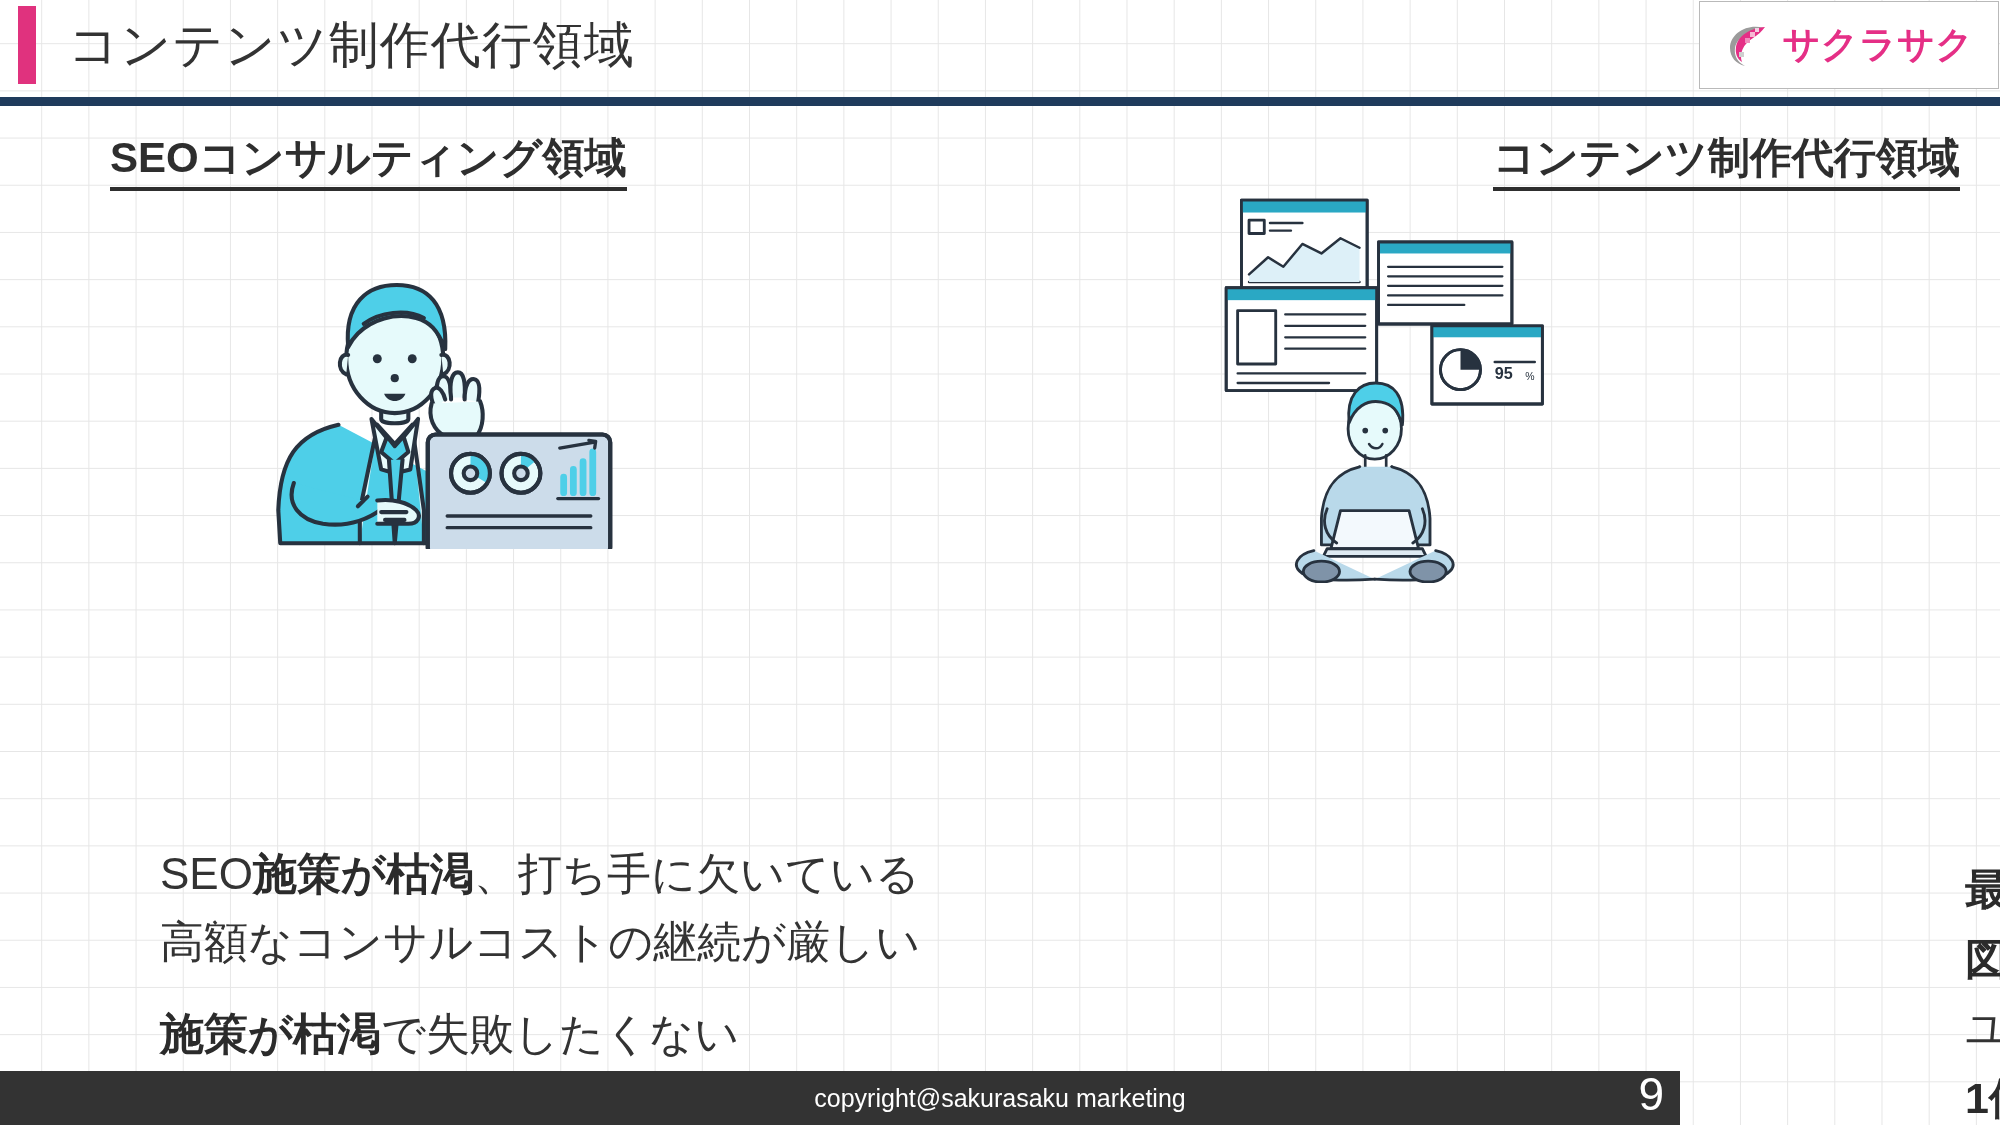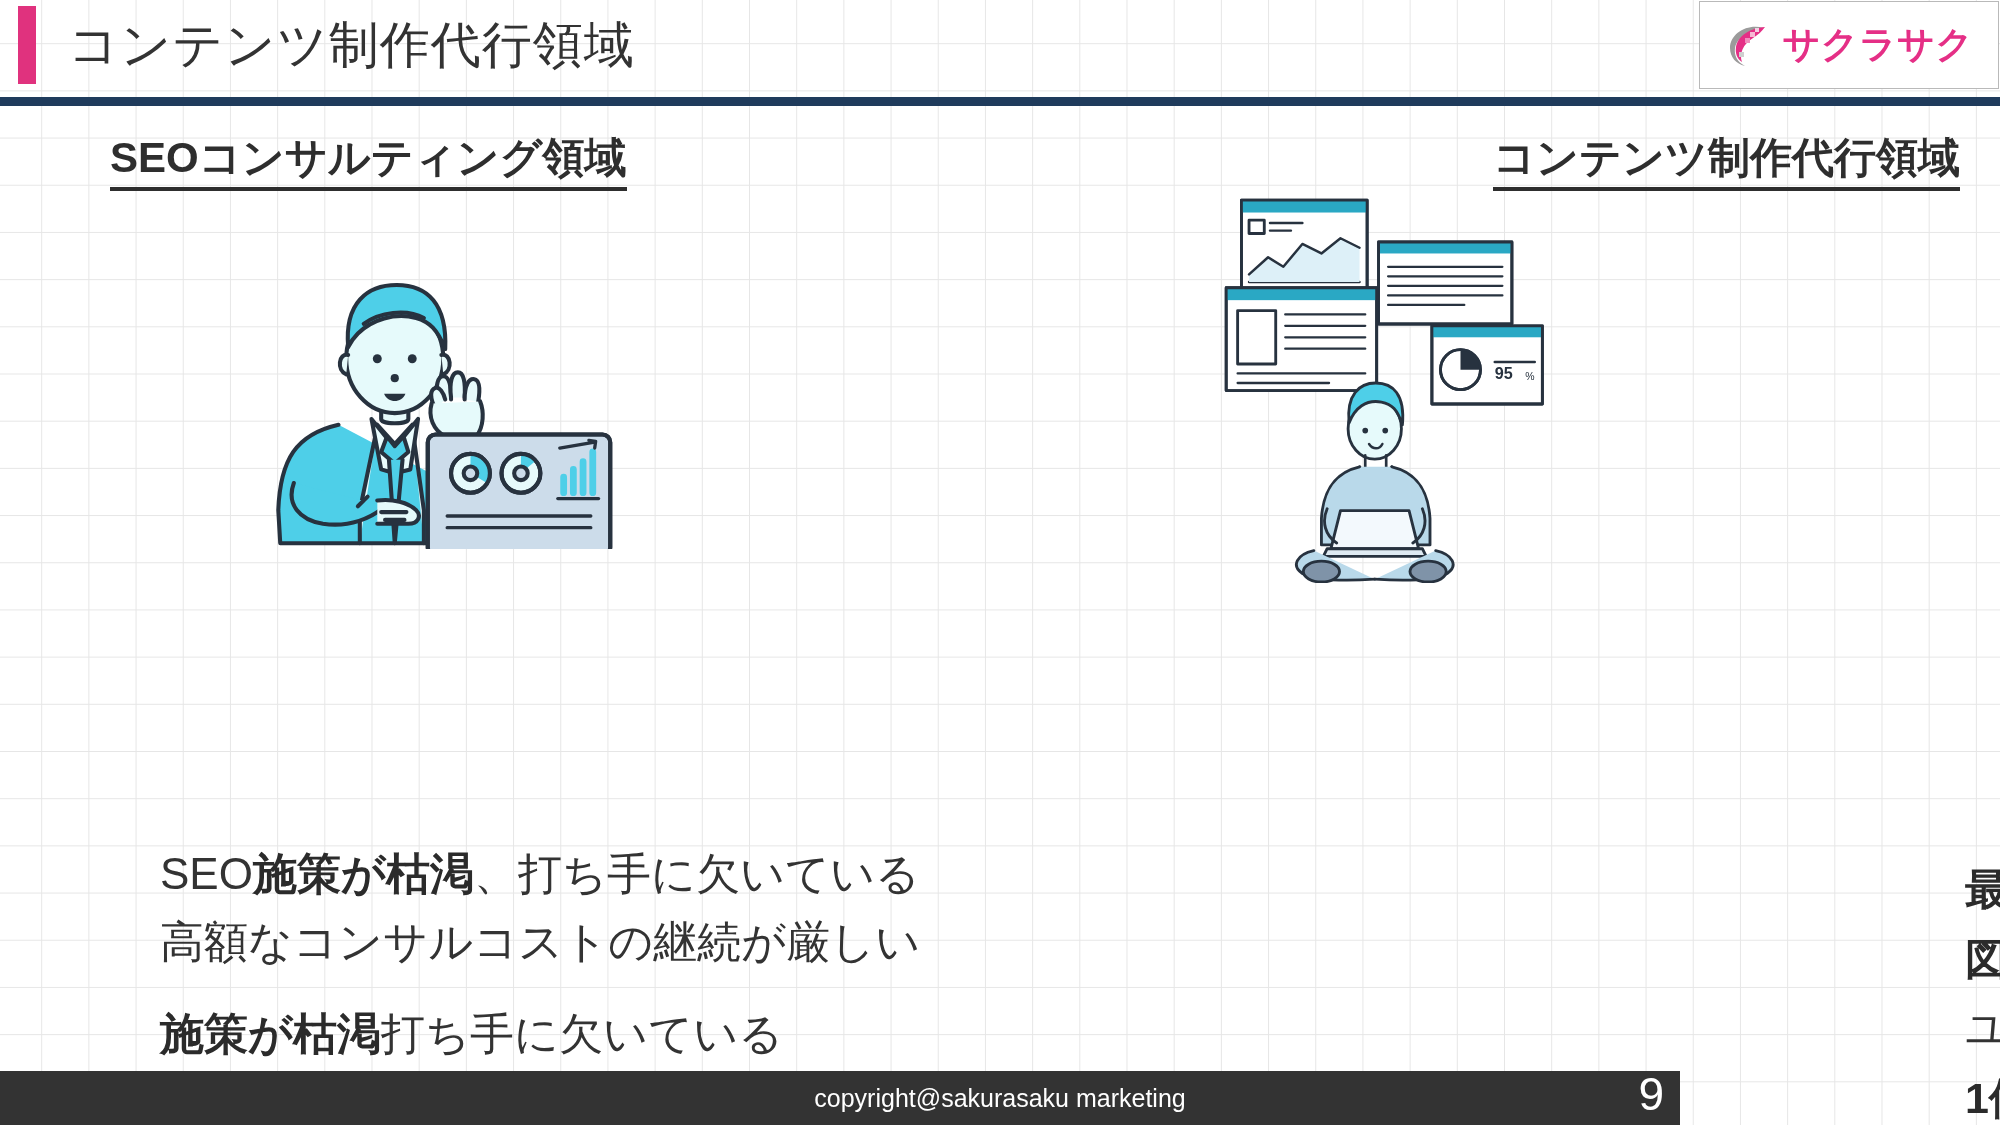--- a/index.html
+++ b/index.html
@@ -191,21 +191,21 @@
           <path d="M382 288 L424 288" stroke-width="3.4"></path>
 
           <path d="M268 306 L416 306 M268 318 L416 318" stroke-width="3.4"></path>
         </g>
       </svg>
     </div>
 
     <ul class="lines" id="lines-left">
         <li><span>SEO</span><b>施策が枯渇</b><span>、打ち手に欠いている</span></li>
         <li><span>高額なコンサルコストの継続が厳しい</span></li>
-        <li class="gap"><b>施策が枯渇</b><span>打ち手に欠いている</span></li>
+        <li class="gap"><b>施策が枯渇</b><span>で失敗したくない</span></li>
         <li><span>専門用語が多くて理解が難しい</span></li>
       </ul>
   </div>
 
   <div class="col" id="col-right">
     <div class="heading-wrap">
       <span class="col-heading">コンテンツ制作代行領域</span>
     </div>
 
     <div class="illus" id="illus-right">

